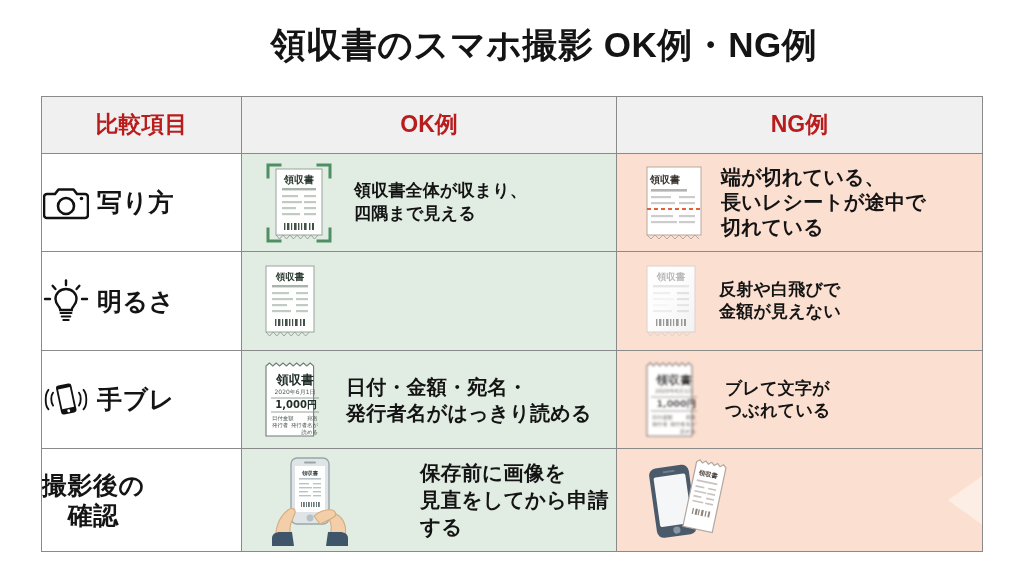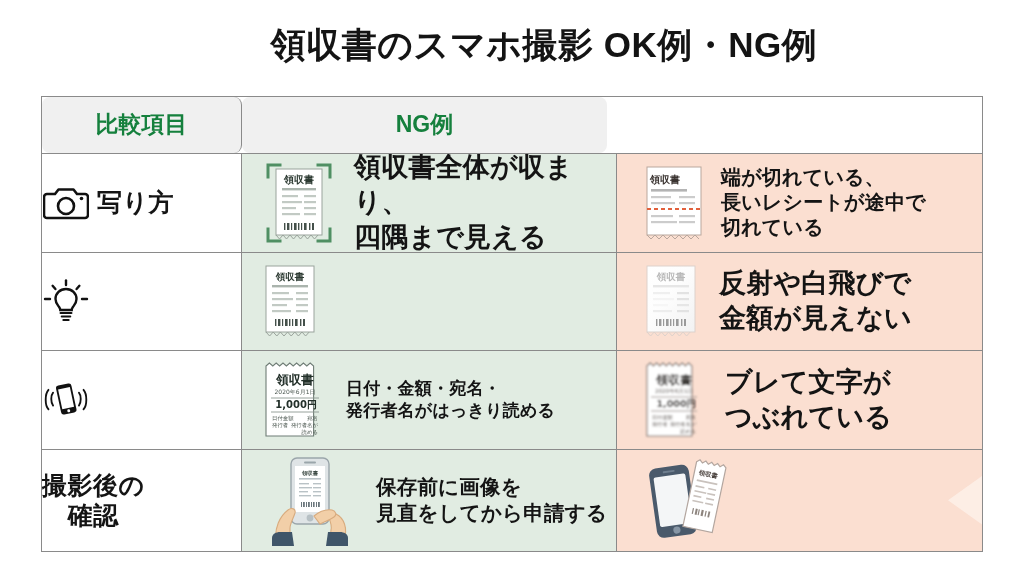--- a/index.html
+++ b/index.html
@@ -75,22 +75,21 @@
   .c-item { width: 200px; justify-content: center; }
   .c-ok   { width: 375px; }
   .c-ng   { width: 365px; }
 
   
   .row-head .cell {
     background: #f0f0f0;
     justify-content: center;
     font-size: 23px;
     font-weight: bold;
-    color: #15803d;
-    border-radius: 8px;
+    color: #b91c1c;
   }
 
   
   .row-body .c-item { background: #ffffff; }
   .row-body .c-ok   { background: #e1ece2; }
   .row-body .c-ng   { background: #fbdfd1; }
 
   
   .item-inner {
     display: flex;
@@ -128,30 +127,30 @@
   }
   .c-ng .content { padding-left: 22px; gap: 16px; }
 
   .thumb {
     flex: 0 0 auto;
     display: flex;
     align-items: center;
   }
 
   .desc {
-    font-size: 27px;
+    font-size: 17px;
     font-weight: bold;
     line-height: 1.30;
     color: #141414;
     white-space: pre-line;
     letter-spacing: 0.2px;
   }
   .row-body.r1 .c-ng .desc { font-size: 20px; line-height: 1.26; }
-  .row-body.r3 .c-ok .desc { font-size: 17px; }
-  .row-body.r4 .c-ok .desc { font-size: 20.5px; }
+  .row-body.r3 .c-ok .desc { font-size: 20px; }
+  .row-body.r4 .c-ok .desc { font-size: 20.5px; margin-left: 44px; }
 
   
   .watermark {
     position: absolute;
     right: -18px;
     top: 50%;
     transform: translateY(-50%);
     width: 52px;
     height: 74px;
     background: #fdeee6;
@@ -167,20 +166,23 @@
 
 <div class="page">
 
   <div class="title">領収書のスマホ撮影 OK例・NG例</div>
 
   <div class="table">
 
     <div class="row row-head">
       <div class="cell c-item">
         <span>比較項目</span>
+      </div>
+      <div class="cell c-ok">
+        <span>OK例</span>
       </div>
       <div class="cell c-ng">
         <span>NG例</span>
       </div>
     </div>
 
     <div class="row row-body r1">
       <div class="cell c-item">
         <div class="item-inner">
           <span class="icon-box">
@@ -269,20 +271,21 @@
               <path d="M17.6 34h10.8M18.8 37.5h8.4M20.4 41h5.2" stroke="#111" stroke-width="2.2" stroke-linecap="round"></path>
               <g stroke="#111" stroke-width="2.4" stroke-linecap="round">
                 <path d="M23 1.5V6"></path>
                 <path d="M9.6 6.8l2.8 3.2"></path>
                 <path d="M36.4 6.8l-2.8 3.2"></path>
                 <path d="M2 20h5"></path>
                 <path d="M39 20h5"></path>
               </g>
             </svg>
           </span>
+          <span class="item-label">明るさ</span>
         </div>
       </div>
 
       <div class="cell c-ok">
         <div class="content">
           <span class="thumb">
             <svg width="64" height="86" viewBox="0 0 64 86">
               <rect x="8" y="8" width="48" height="66" fill="#ffffff" stroke="#9aa39c" stroke-width="1"></rect>
               <path d="M8 74 l3.6 4 3.6-4 3.6 4 3.6-4 3.6 4 3.6-4 3.6 4 3.6-4 3.6 4 3.6-4 3.6 4 3.6-4" fill="none" stroke="#9aa39c" stroke-width="1"></path>
               <text x="32" y="22" font-size="9.5" font-weight="bold" fill="#2c3a32" text-anchor="middle" font-family="'DejaVu Sans', sans-serif">領収書</text>
@@ -364,20 +367,21 @@
                 <circle cx="26.5" cy="35" r="1.6" fill="#ffffff"></circle>
               </g>
               <g fill="none" stroke="#111" stroke-width="2" stroke-linecap="round">
                 <path d="M12 15c-2.6 3-2.6 11 0 14"></path>
                 <path d="M7 12c-4 4.5-4 17 0 21"></path>
                 <path d="M40 15c2.6 3 2.6 11 0 14"></path>
                 <path d="M45 12c4 4.5 4 17 0 21"></path>
               </g>
             </svg>
           </span>
+          <span class="item-label">手ブレ</span>
         </div>
       </div>
 
       <div class="cell c-ok">
         <div class="content">
           <span class="thumb">
             <svg width="74" height="88" viewBox="0 0 74 88">
               <path d="M8 10 l3.4-3 3.4 3 3.4-3 3.4 3 3.4-3 3.4 3 3.4-3 3.4 3 3.4-3 3.4 3 3.4-3 3.4 3 3.4-3 3.4 3 V80 H8 Z" fill="#ffffff" stroke="#6f7d76" stroke-width="1.1"></path>
               <text x="37" y="28" font-size="12.5" font-weight="bold" fill="#23302a" text-anchor="middle" font-family="'DejaVu Sans', sans-serif">領収書</text>
               <text x="37" y="38" font-size="6" fill="#4a564f" text-anchor="middle" font-family="'DejaVu Sans', sans-serif">2020年6月1日</text>

